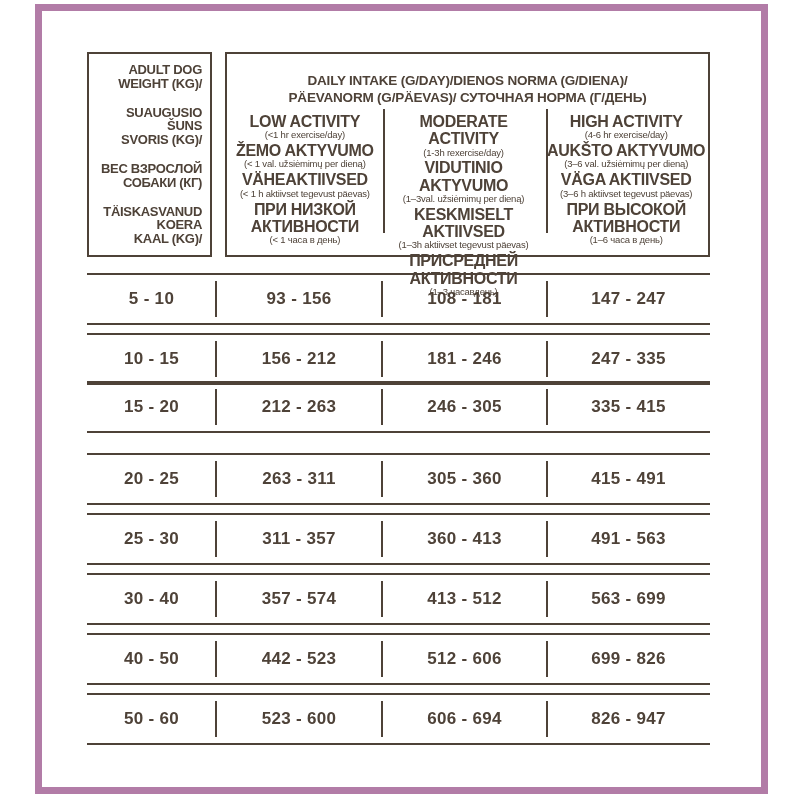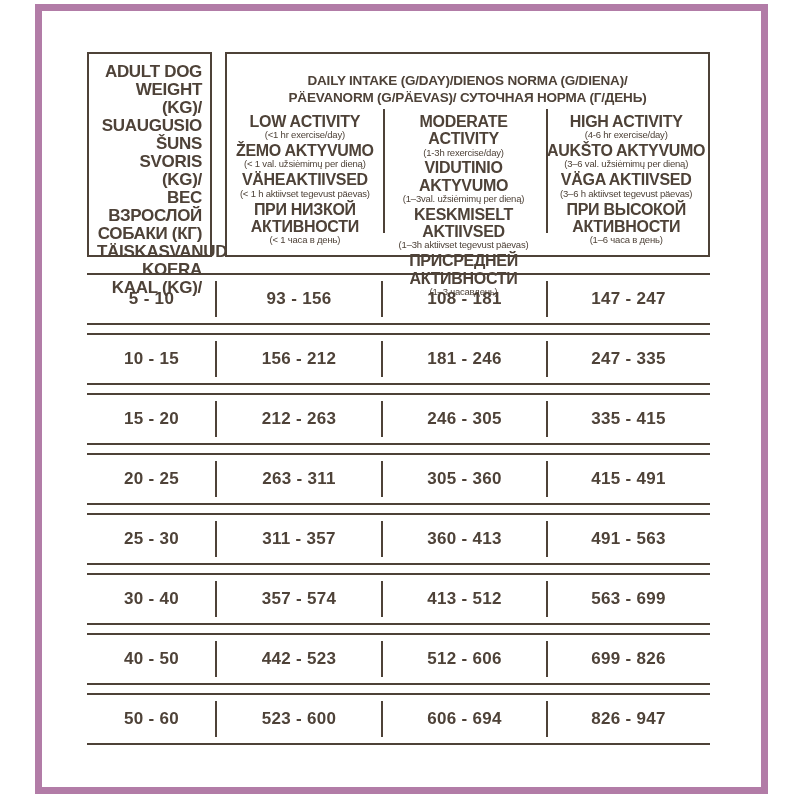--- a/index.html
+++ b/index.html
@@ -7,21 +7,21 @@
          font-family:"Liberation Sans",sans-serif;color:#4e4238;}
   .frame{position:absolute;left:35px;top:4px;width:733px;height:790px;
          border:7px solid #b27ca7;box-sizing:border-box;background:transparent;}
   .pre{white-space:pre-line;}
 
   
   .weight-box{position:absolute;left:87px;top:52px;width:125px;height:205px;
               border:2.5px solid #4e4238;box-sizing:border-box;
               display:flex;flex-direction:column;justify-content:space-between;
               padding:9px 8px;text-align:right;}
-  .weight-box .blk{font-weight:bold;font-size:17px;line-height:1.06;letter-spacing:-0.3px;text-align:right;}
+  .weight-box .blk{font-weight:bold;font-size:13px;line-height:1.06;letter-spacing:-0.3px;text-align:right;}
 
   .intake-box{position:absolute;left:225px;top:52px;width:485px;height:205px;
               border:2.5px solid #4e4238;box-sizing:border-box;}
   .intake-title{margin-top:19px;text-align:center;font-weight:bold;font-size:13.5px;
                 line-height:1.25;letter-spacing:-0.2px;}
   .cols{position:absolute;left:0;top:58px;width:100%;height:145px;display:flex;}
   .col{box-sizing:border-box;text-align:center;padding-top:1px;}
   .col-low{width:157px;}
   .col-mod{width:163px;}
   .col-high{width:165px;}
@@ -120,21 +120,21 @@
     </div>
     <div class="row" style="top:60px">
       <div class="cell cell-weight">10 - 15</div>
       <div class="cell cell-low">156 - 212</div>
       <div class="cell cell-mod">181 - 246</div>
       <div class="cell cell-high">247 - 335</div>
       <div class="cell-divider cd-1"></div>
       <div class="cell-divider cd-2"></div>
       <div class="cell-divider cd-3"></div>
     </div>
-    <div class="row" style="top:120px">
+    <div class="row" style="top:108px">
       <div class="cell cell-weight">15 - 20</div>
       <div class="cell cell-low">212 - 263</div>
       <div class="cell cell-mod">246 - 305</div>
       <div class="cell cell-high">335 - 415</div>
       <div class="cell-divider cd-1"></div>
       <div class="cell-divider cd-2"></div>
       <div class="cell-divider cd-3"></div>
     </div>
     <div class="row" style="top:180px">
       <div class="cell cell-weight">20 - 25</div>

